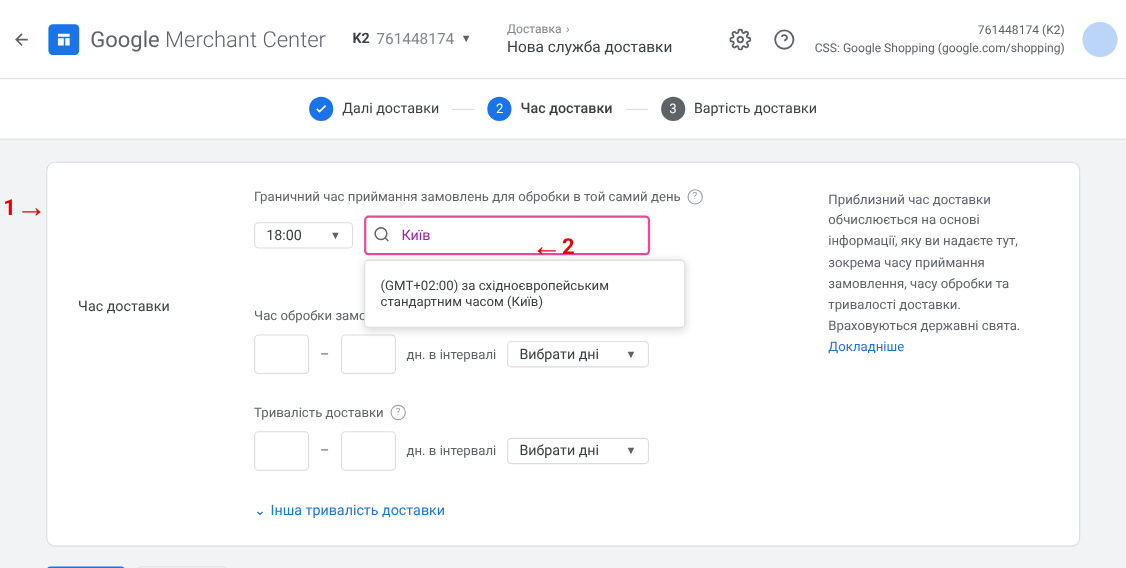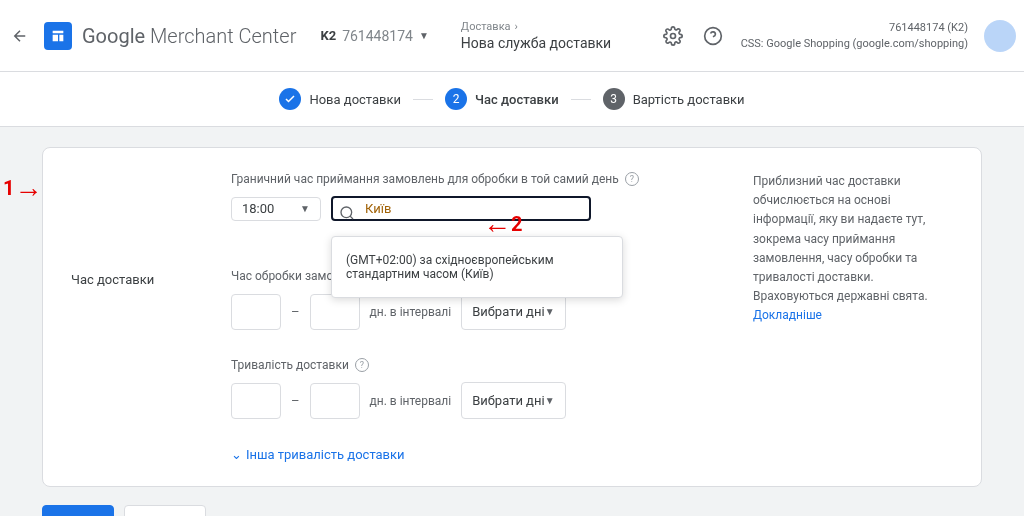--- a/index.html
+++ b/index.html
@@ -30,28 +30,28 @@
 .main{max-width:980px;margin:20px auto;padding:0 20px}
 .card{background:#fff;border:1px solid #dadce0;border-radius:8px;padding:24px 28px;display:flex;gap:40px;position:relative}
 .left-label{width:120px;font-size:13px;color:#3c4043;padding-top:100px}
 .form-area{flex:1;position:relative}
 .form-row{margin-bottom:28px}
 .form-label{font-size:12px;color:#5f6368;margin-bottom:10px;display:flex;align-items:center;gap:6px}
 .help-icon{width:14px;height:14px;border:1px solid #9aa0a6;border-radius:50%;display:inline-flex;align-items:center;justify-content:center;font-size:9px;color:#9aa0a6}
 .controls-row{display:flex;align-items:center;gap:10px}
 .time-select{width:90px;height:24px;border:1px solid #dadce0;border-radius:4px;padding:0 10px;font-size:13px;color:#3c4043;display:flex;align-items:center;justify-content:space-between;cursor:pointer;background:#fff}
 .search-wrap{position:relative;flex:1;max-width:260px}
-.search-input{width:100%;height:25px;border:2px solid #0f172a;border-radius:4px;padding:0 10px 0 32px;font-size:13px;color:#a16207;outline:none}
+.search-input{width:100%;height:36px;border:2px solid #ec4899;border-radius:4px;padding:0 10px 0 32px;font-size:13px;color:#a21caf;outline:none}
 .search-icon-pos{position:absolute;left:8px;top:9px;color:#5f6368}
 .dropdown{position:absolute;top:40px;left:0;width:292px;background:#fff;border:1px solid #dadce0;border-radius:4px;box-shadow:0 2px 8px rgba(0,0,0,0.15);z-index:10;padding:6px 0}
 .dropdown-item{padding:10px 14px;font-size:12px;color:#3c4043;cursor:pointer}
 .small-input{width:50px;height:36px;border:1px solid #dadce0;border-radius:4px;text-align:center;font-size:13px}
 .dash{color:#5f6368}
 .unit{font-size:12px;color:#5f6368}
-.day-select{height:37px;border:1px solid #dadce0;border-radius:4px;padding:0 10px;font-size:13px;display:flex;align-items:center;gap:0;cursor:pointer;background:#fff}
+.day-select{height:24px;border:1px solid #dadce0;border-radius:4px;padding:0 10px;font-size:13px;display:flex;align-items:center;gap:24px;cursor:pointer;background:#fff}
 .more-link{color:#1a73e8;font-size:13px;display:flex;align-items:center;gap:4px;cursor:pointer;margin-top:4px}
 .side-info{width:200px;font-size:12px;color:#5f6368;line-height:1.6}
 .link{color:#1a73e8;text-decoration:none}
 .marker{position:absolute;color:#e60000;font-weight:bold;font-size:20px;z-index:20;display:flex;align-items:center}
 .marker .arrow{font-size:28px;line-height:1}
 .buttons{margin-top:18px;display:flex;gap:10px}
 .btn{height:36px;padding:0 20px;border-radius:4px;font-size:14px;cursor:pointer;border:1px solid #dadce0;background:#fff;color:#3c4043}
 .btn-primary{background:#1a73e8;color:#fff;border-color:#1a73e8}
 .caret{font-size:10px;color:#5f6368}
 svg{display:block}
@@ -106,21 +106,21 @@
   </div>
 </div>
 
 <div class="stepper">
   <div class="step">
     <div class="step-badge step-done">
       <svg width="12" height="12" viewBox="0 0 24 24" fill="none" stroke="#fff" stroke-width="3">
           <path d="M20 6L9 17l-5-5"></path>
         </svg>
     </div>
-    <span class="step-label">Нова доставки</span>
+    <span class="step-label">Далі доставки</span>
   </div>
   <div class="step-divider"></div>
   <div class="step">
     <div class="step-badge step-active">2</div>
     <span class="step-label bold">Час доставки</span>
   </div>
   <div class="step-divider"></div>
   <div class="step">
     <div class="step-badge step-next">3</div>
     <span class="step-label">Вартість доставки</span>

